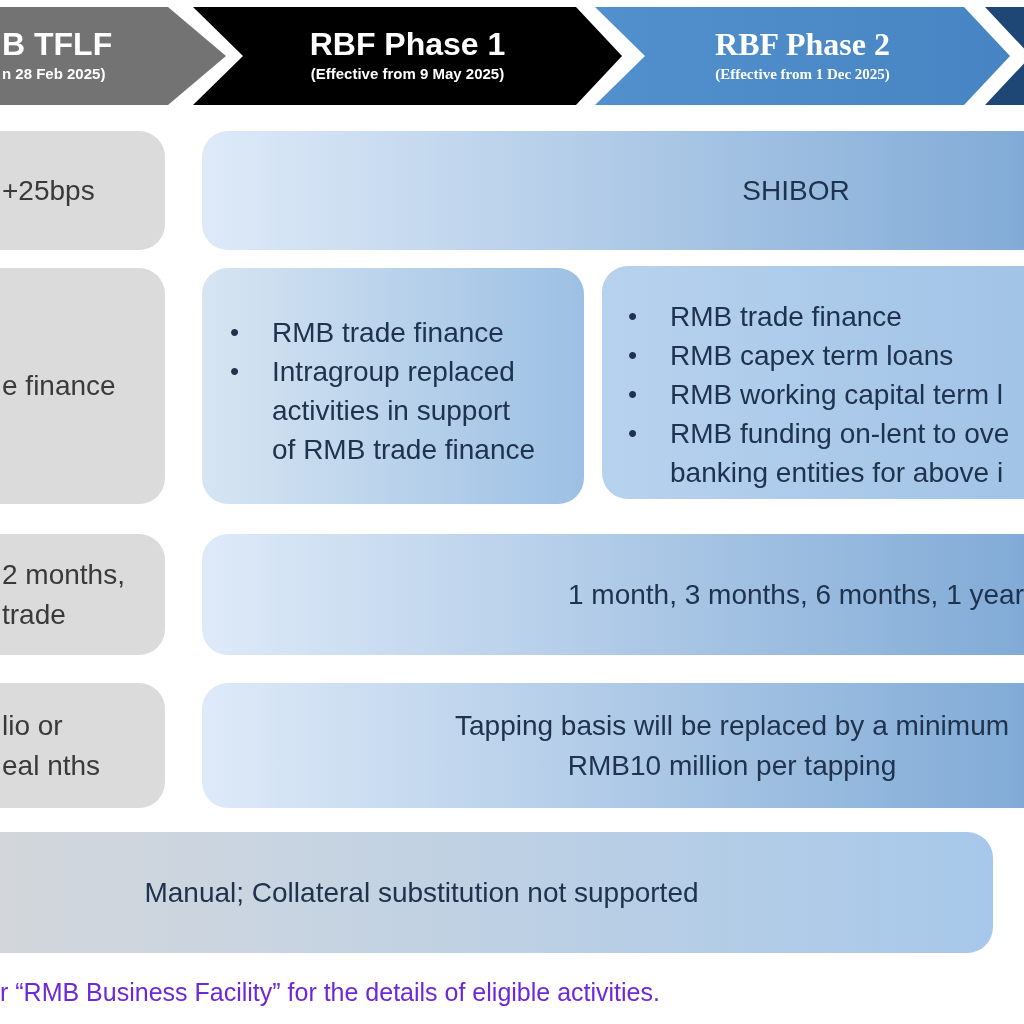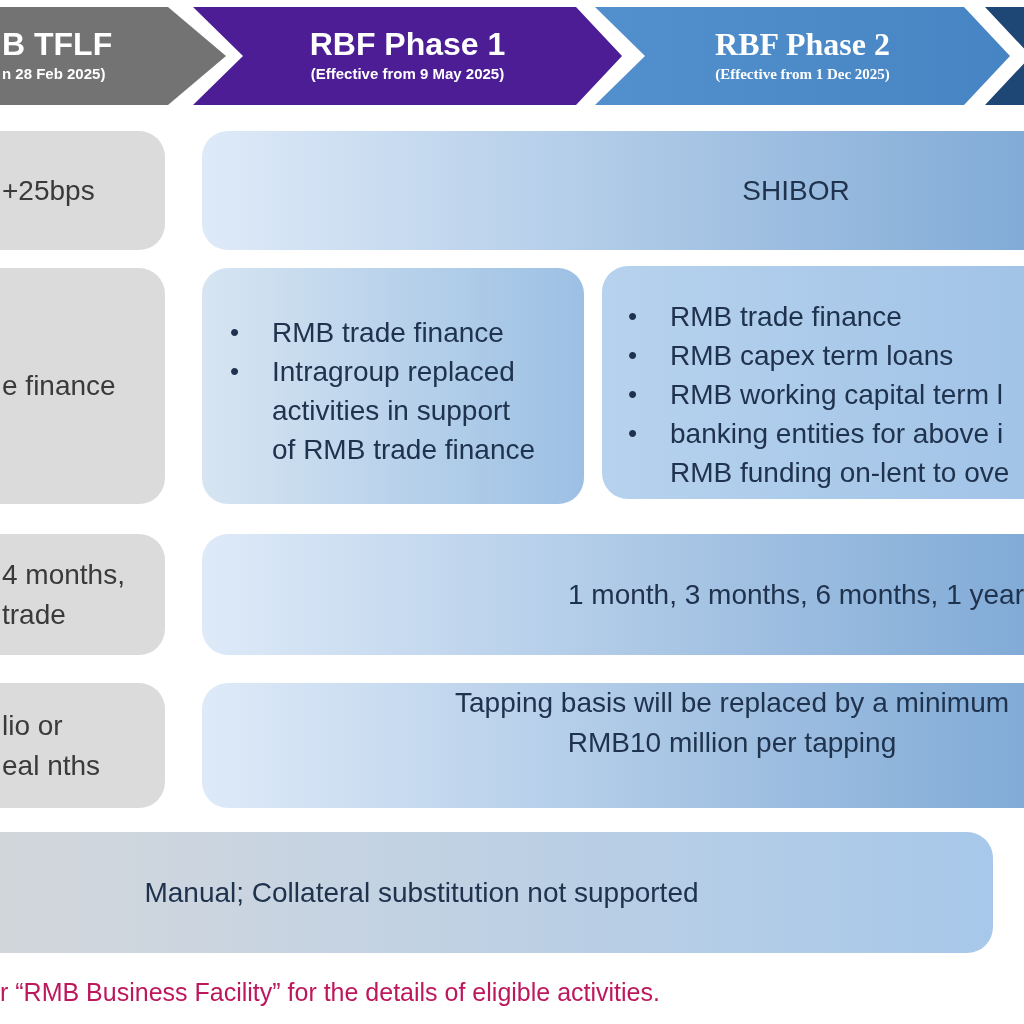--- a/index.html
+++ b/index.html
@@ -9,21 +9,21 @@
   }
   
   .chev{position:absolute;top:7px;height:98px;display:flex;flex-direction:column;
         justify-content:center;align-items:center;color:#ffffff;}
   .chev .t{font-weight:bold;font-size:32px;line-height:36px;}
   .chev .s{font-weight:bold;font-size:15px;line-height:24px;}
   .chev-1{left:-80px;width:306px;background:#737373;
     clip-path:polygon(0 0,calc(100% - 58px) 0,100% 50%,calc(100% - 58px) 100%,0 100%);
     align-items:flex-start;padding-left:0;}
   .chev-1 .inner{padding-left:82px;text-align:left;}
-  .chev-2{left:193px;width:429px;background:#4c1d95;
+  .chev-2{left:193px;width:429px;background:#000000;
     clip-path:polygon(0 0,calc(100% - 46px) 0,100% 50%,calc(100% - 46px) 100%,0 100%,50px 50%);}
   .chev-3{left:595px;width:415px;background:linear-gradient(90deg,#5290CD,#4684C3);
     clip-path:polygon(0 0,calc(100% - 46px) 0,100% 50%,calc(100% - 46px) 100%,0 100%,50px 50%);font-family:Liberation Serif, serif;}
   .chev-4{left:985px;width:130px;background:#1F4775;
     clip-path:polygon(0 0,100% 0,100% 100%,0 100%,46px 50%);}
   
   .graybox{position:absolute;left:-150px;width:315px;background:#DBDBDB;border-radius:26px;
     color:#3A3A3A;font-size:28px;line-height:40px;display:flex;flex-direction:column;
     justify-content:center;box-sizing:border-box;padding-left:152px;}
   .bluebox{position:absolute;border-radius:26px;color:#20334E;font-size:28px;line-height:40px;
@@ -37,28 +37,28 @@
     display:flex;flex-direction:column;justify-content:center;padding:10px 0 0 28px;}
   .r2-right{top:266px;height:233px;left:602px;width:470px;
     background:linear-gradient(90deg,#B7D2EE 0%,#9FC2E6 100%);
     display:flex;flex-direction:column;justify-content:center;padding:24px 0 0 26px;}
   .r3{top:534px;height:121px;}
   .r4{top:683px;height:125px;}
   .bullet-row{display:flex;align-items:flex-start;}
   .bullet-row .dot{width:42px;flex:0 0 42px;text-align:left;font-size:26px;line-height:39px;}
   .bullet-row .bl{font-size:28px;line-height:39px;}
   .r4-inner{position:absolute;left:253px;top:0;height:100%;display:flex;flex-direction:column;
-    text-align:center;width:max-content;}
+    justify-content:center;text-align:center;width:max-content;}
   .r4-inner .l1{white-space:nowrap;}
   
   .opbox{position:absolute;left:-150px;top:832px;width:1143px;height:121px;border-radius:26px;
     background:linear-gradient(90deg,#D7D7D7 0%,#CBD5E0 32%,#A7C8EA 100%);
     color:#20334E;font-size:28px;display:flex;align-items:center;justify-content:center;}
   
-  .footnote{position:absolute;left:0;top:978px;font-size:25px;color:#be185d;white-space:nowrap;}
+  .footnote{position:absolute;left:0;top:978px;font-size:25px;color:#6d28d9;white-space:nowrap;}
 </style>
 </head>
 <body>
 
 <div class="canvas">
 
   <div class="chev chev-1">
     <div class="inner">
       <div class="t">B TFLF</div>
       <div class="s">n 28 Feb 2025)</div>
@@ -117,28 +117,28 @@
     </div>
     <div class="bullet-row">
       <span class="dot">•</span>
       <div class="bl">
         <div>RMB working capital term l</div>
       </div>
     </div>
     <div class="bullet-row">
       <span class="dot">•</span>
       <div class="bl">
+        <div>RMB funding on-lent to ove</div>
         <div>banking entities for above i</div>
-        <div>RMB funding on-lent to ove</div>
       </div>
     </div>
   </div>
 
   <div class="graybox r3">
-    <div>4 months,</div>
+    <div>2 months,</div>
     <div>trade</div>
   </div>
   <div class="bluebox wide center-flex r3">
     <div>1 month, 3 months, 6 months, 1 year</div>
   </div>
 
   <div class="graybox r4">
     <div>lio or</div>
     <div>eal nths</div>
   </div>

